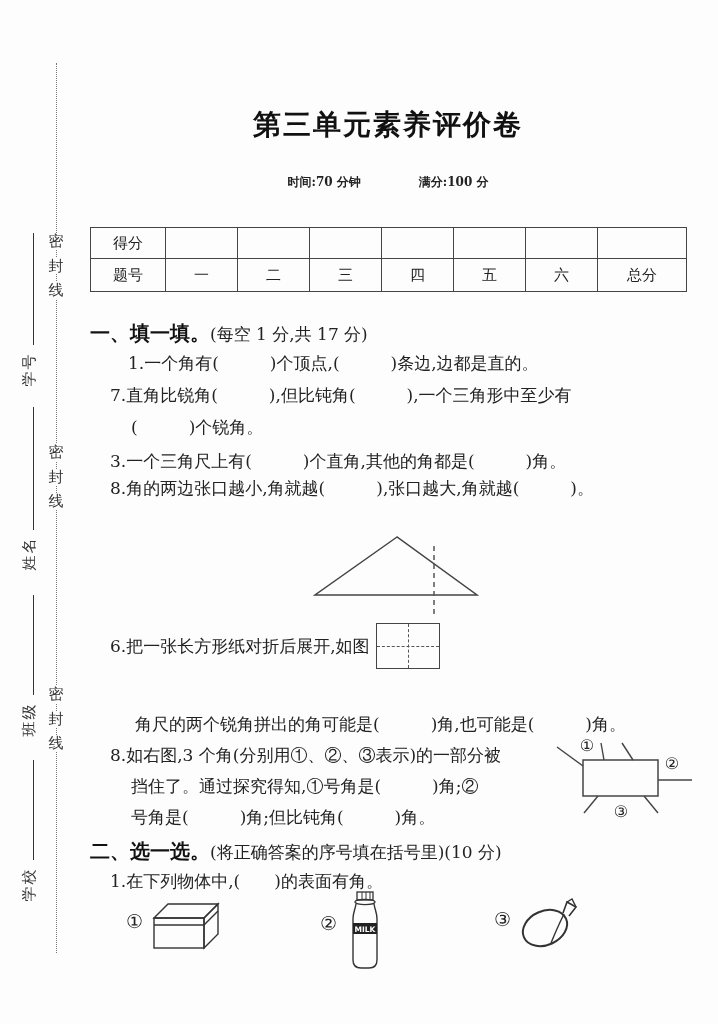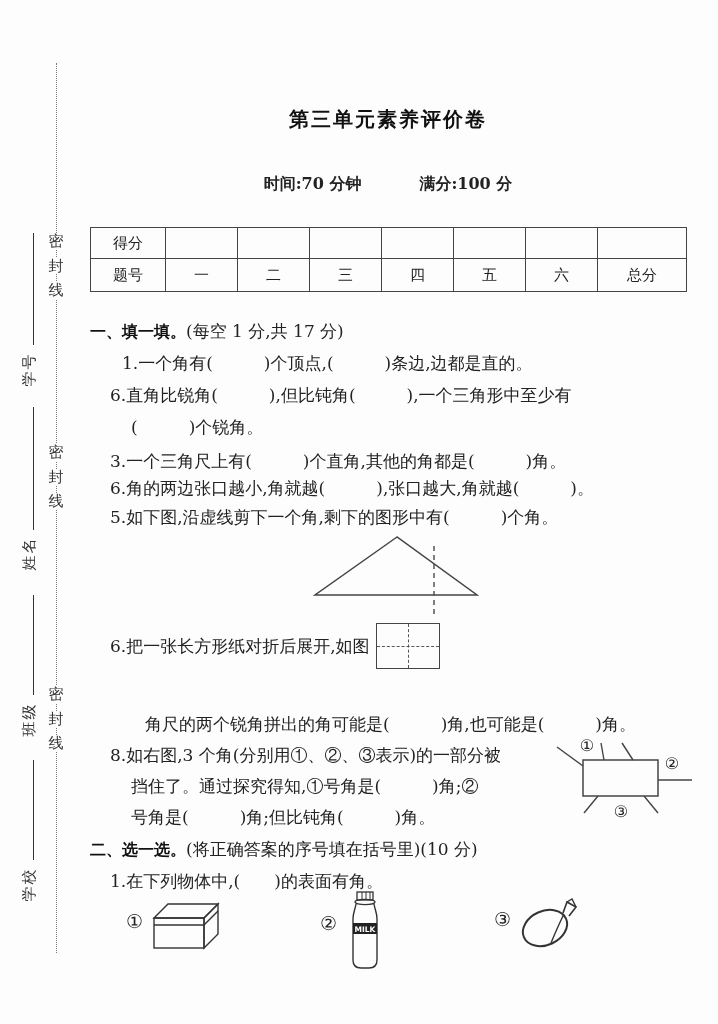--- a/index.html
+++ b/index.html
@@ -9,32 +9,32 @@
   }
   
   .seal-dotted{position:absolute;left:56px;top:63px;height:890px;width:0;border-left:1px dotted #777;}
   .seal-block{position:absolute;left:47px;width:18px;display:flex;flex-direction:column;gap:8px;align-items:center;}
   .seal-block span{background:#fdfdfd;font-size:15px;color:#333;line-height:1.1;}
   .field-line{position:absolute;left:33px;width:0;border-left:1.5px solid #333;}
   .field-label{position:absolute;left:9px;width:40px;height:42px;display:grid;place-items:center;}
   .field-label span{transform:rotate(-90deg);white-space:nowrap;font-size:15px;letter-spacing:2px;color:#333;}
   
   .title{position:absolute;left:90px;top:106px;width:596px;text-align:center;
-    font-family:"DejaVu Sans","Liberation Sans",sans-serif;font-weight:bold;font-size:20px;letter-spacing:2px;color:#111;}
+    font-family:"DejaVu Sans","Liberation Sans",sans-serif;font-weight:bold;font-size:28px;letter-spacing:2px;color:#111;}
   .meta{position:absolute;left:90px;top:174px;width:596px;display:flex;justify-content:center;gap:58px;
-    font-size:16px;font-weight:bold;color:#222;}
+    font-size:12px;font-weight:bold;color:#222;}
   
   table.score{position:absolute;left:90px;top:227px;width:596px;border-collapse:collapse;table-layout:fixed;}
   table.score td{border:1px solid #444;text-align:center;font-size:15px;color:#222;padding:0;}
   table.score{border:1.5px solid #333;}
   table.score tr:nth-child(1) td{height:30px;}
   table.score tr:nth-child(2) td{height:32px;}
   
   .line{position:absolute;font-size:17px;white-space:nowrap;color:#222;}
-  .sec-head{font-family:"DejaVu Sans","Liberation Sans",sans-serif;font-weight:bold;font-size:16px;color:#111;}
+  .sec-head{font-family:"DejaVu Sans","Liberation Sans",sans-serif;font-weight:bold;font-size:20px;color:#111;}
   .fig{position:absolute;}
   svg{display:block;}
   .q6row{position:absolute;left:110px;top:620px;height:52px;display:flex;align-items:center;gap:6px;font-size:17px;white-space:nowrap;color:#222;}
   .fold-rect{width:62px;height:44px;border:1.3px solid #444;position:relative;background:#fdfdfd;}
   .fold-rect .h{position:absolute;left:0;right:0;top:50%;border-top:1.4px dashed #555;}
   .fold-rect .v{position:absolute;top:0;bottom:0;left:50%;border-left:1.4px dashed #555;}
   .objnum{position:absolute;font-size:19px;color:#222;}
 </style>
 </head>
 <body>
@@ -117,41 +117,40 @@
       <td>六</td>
       <td>总分</td>
     </tr>
   </tbody>
     </table>
 
   <div class="line" style="left:90px;top:320px">
     <span class="sec-head">一、填一填。</span><span>(每空 1 分,共 17 分)</span>
   </div>
 
-  <div class="line" style="left:122px;top:352px">1.一个角有(　　　)个顶点,(　　　)条边,边都是直的。</div>
-  <div class="line" style="left:110px;top:384px">6.直角比锐角(　　　),但比钝角(　　　),一个三角形中至少有</div>
+  <div class="line" style="left:128px;top:352px">1.一个角有(　　　)个顶点,(　　　)条边,边都是直的。</div>
+  <div class="line" style="left:110px;top:384px">7.直角比锐角(　　　),但比钝角(　　　),一个三角形中至少有</div>
   <div class="line" style="left:131px;top:416px">(　　　)个锐角。</div>
   <div class="line" style="left:110px;top:450px">3.一个三角尺上有(　　　)个直角,其他的角都是(　　　)角。</div>
-  <div class="line" style="left:110px;top:477px">6.角的两边张口越小,角就越(　　　),张口越大,角就越(　　　)。</div>
-  <div class="line" style="left:110px;top:506px">5.如下图,沿虚线剪下一个角,剩下的图形中有(　　　)个角。</div>
+  <div class="line" style="left:110px;top:477px">8.角的两边张口越小,角就越(　　　),张口越大,角就越(　　　)。</div>
 
   <svg class="fig" style="left:298px;top:528px" width="198" height="92" viewBox="0 0 198 92">
     <polygon points="99,9 17,67 179,67" fill="none" stroke="#444" stroke-width="1.5"></polygon>
     <line x1="136" y1="18" x2="136" y2="88" stroke="#555" stroke-width="1.5" stroke-dasharray="5,4"></line>
   </svg>
 
   <div class="q6row">
     <span>6.把一张长方形纸对折后展开,如图</span>
     <span class="fold-rect">
         <span class="h"></span>
         <span class="v"></span>
       </span>
   </div>
 
-  <div class="line" style="left:145px;top:713px">角尺的两个锐角拼出的角可能是(　　　)角,也可能是(　　　)角。</div>
+  <div class="line" style="left:135px;top:713px">角尺的两个锐角拼出的角可能是(　　　)角,也可能是(　　　)角。</div>
   <div class="line" style="left:110px;top:744px">8.如右图,3 个角(分别用①、②、③表示)的一部分被</div>
   <div class="line" style="left:131px;top:775px">挡住了。通过探究得知,①号角是(　　　)角;②</div>
   <div class="line" style="left:131px;top:806px">号角是(　　　)角;但比钝角(　　　)角。</div>
 
   <svg class="fig" style="left:550px;top:730px" width="148" height="90" viewBox="0 0 148 90">
     <rect x="33" y="30" width="75" height="36" fill="#fdfdfd" stroke="#444" stroke-width="1.5"></rect>
     <line x1="33" y1="36" x2="7" y2="17" stroke="#444" stroke-width="1.4"></line>
     <line x1="54" y1="30" x2="51" y2="13" stroke="#444" stroke-width="1.4"></line>
     <line x1="83" y1="30" x2="72" y2="13" stroke="#444" stroke-width="1.4"></line>
     <line x1="108" y1="50" x2="142" y2="50" stroke="#444" stroke-width="1.4"></line>

